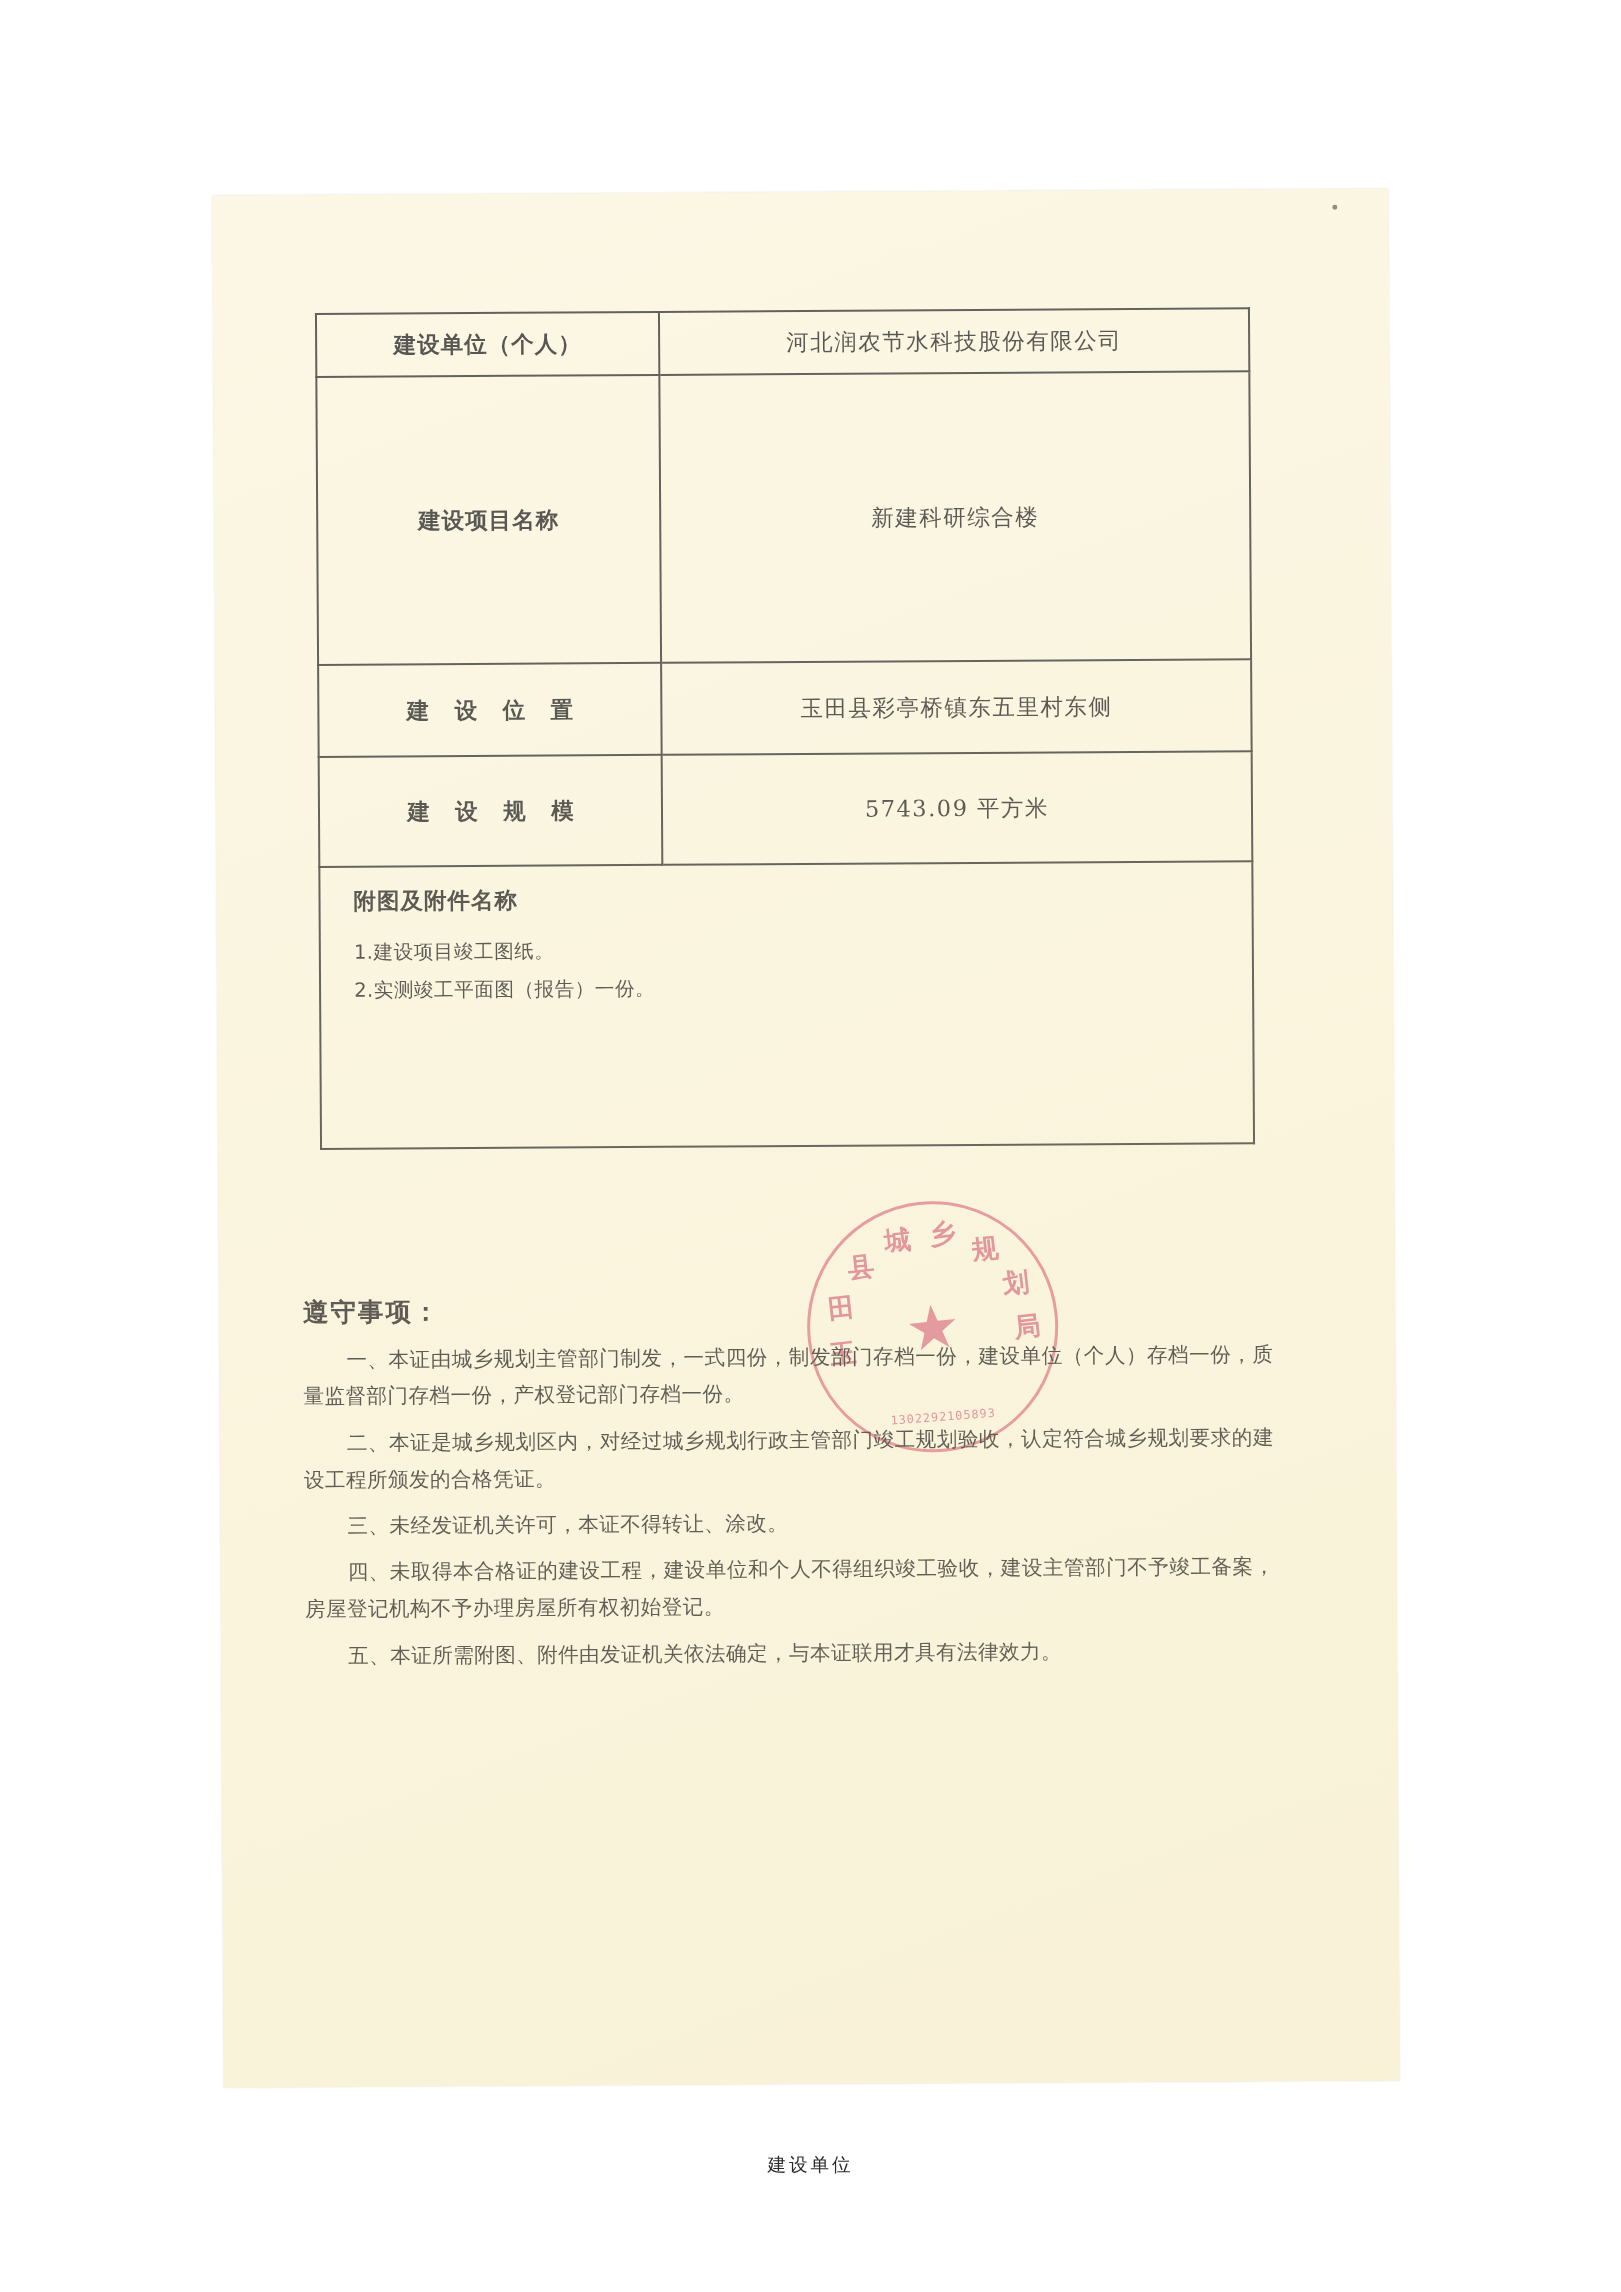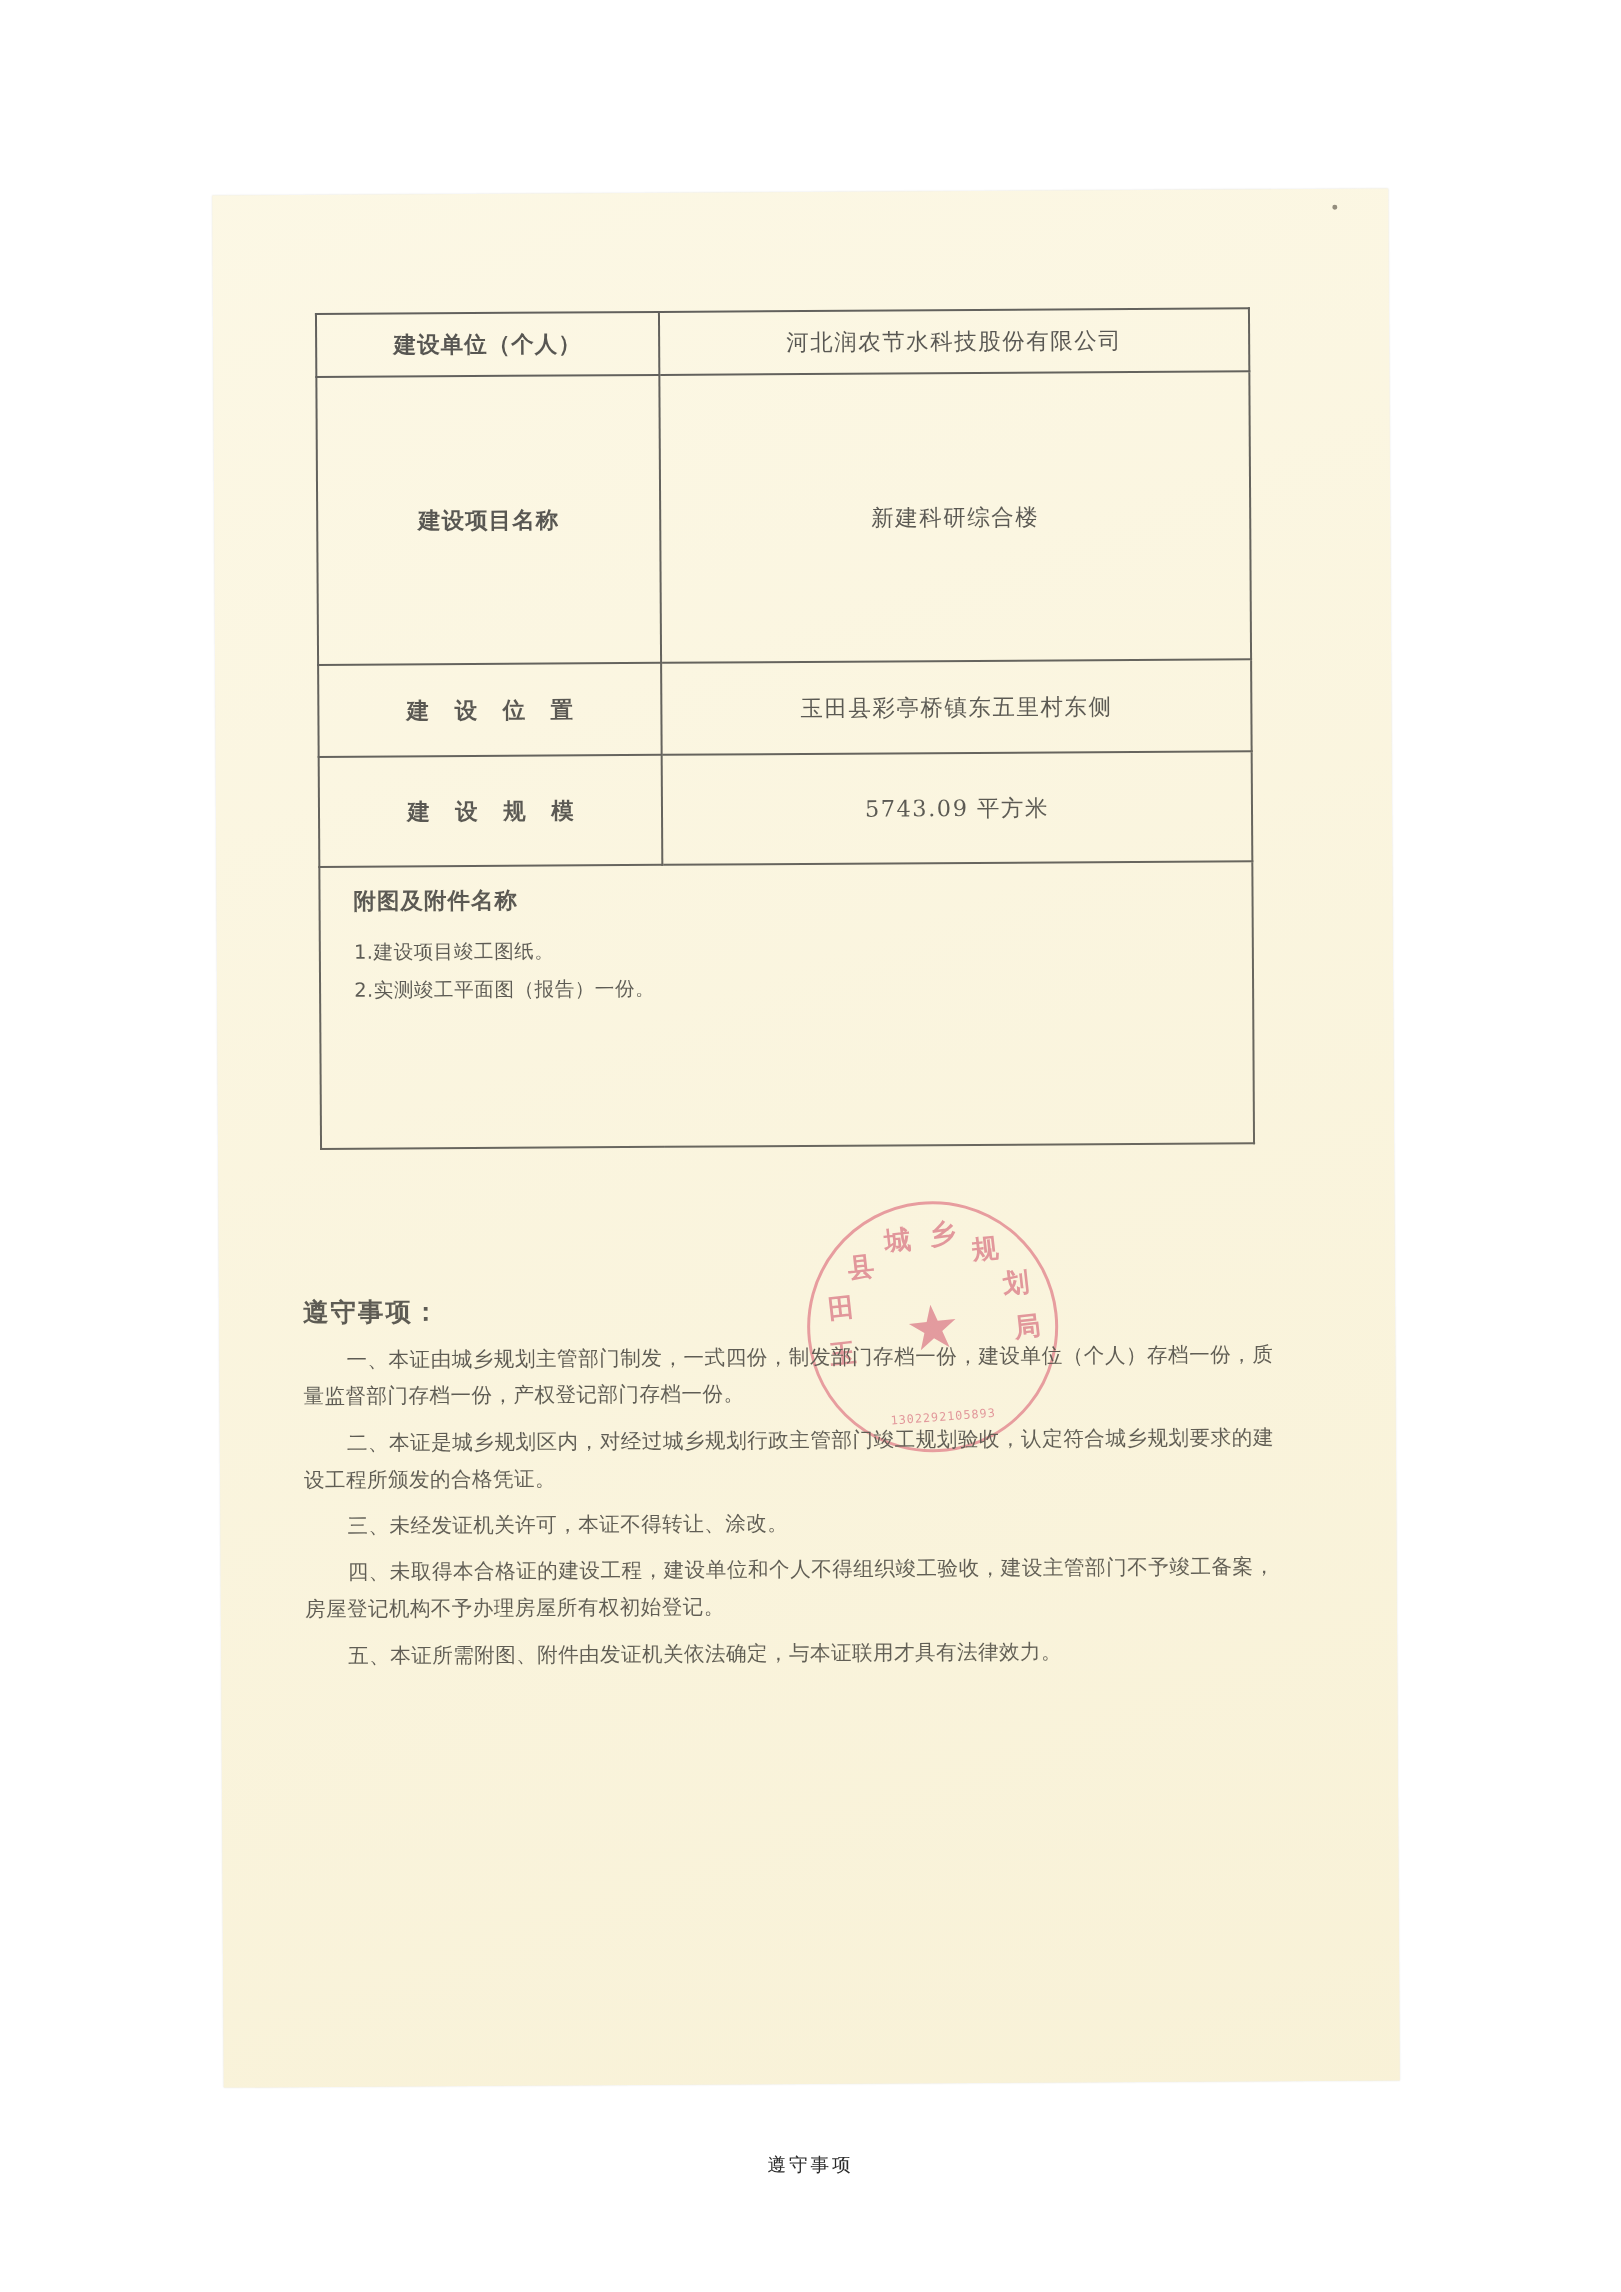--- a/index.html
+++ b/index.html
@@ -269,14 +269,14 @@
     <h2>遵守事项：</h2>
     <p>一、本证由城乡规划主管部门制发，一式四份，制发部门存档一份，建设单位（个人）存档一份，质量监督部门存档一份，产权登记部门存档一份。</p>
     <p>二、本证是城乡规划区内，对经过城乡规划行政主管部门竣工规划验收，认定符合城乡规划要求的建设工程所颁发的合格凭证。</p>
     <p>三、未经发证机关许可，本证不得转让、涂改。</p>
     <p>四、未取得本合格证的建设工程，建设单位和个人不得组织竣工验收，建设主管部门不予竣工备案，房屋登记机构不予办理房屋所有权初始登记。</p>
     <p>五、本证所需附图、附件由发证机关依法确定，与本证联用才具有法律效力。</p>
   </div>
 
 </div>
 
-<div id="page-caption">遵守事项</div>
+<div id="page-caption">建设单位</div>
 
 
 </body></html>

